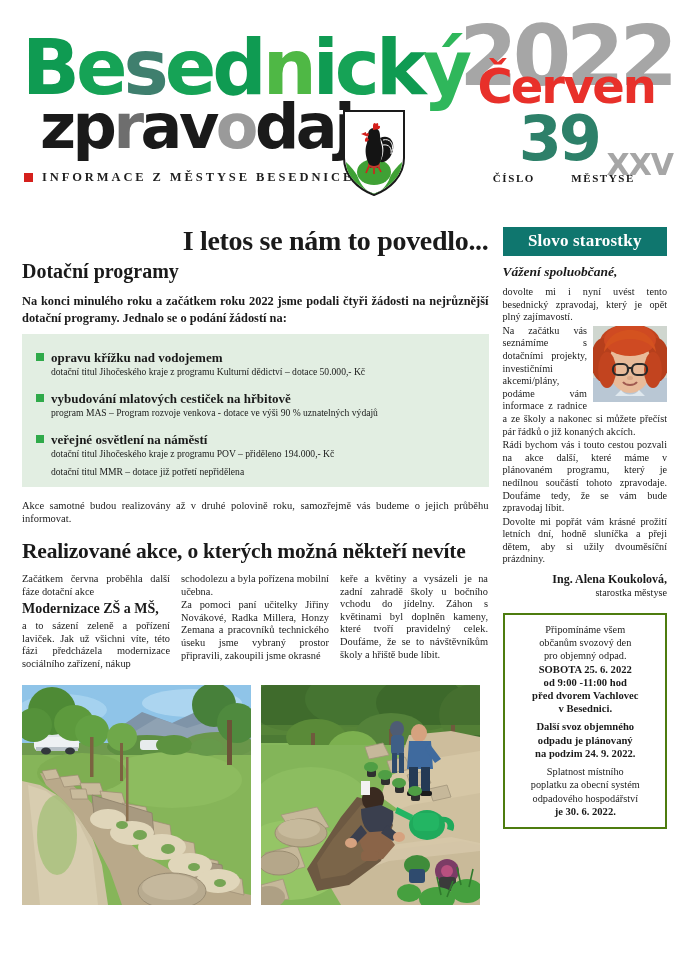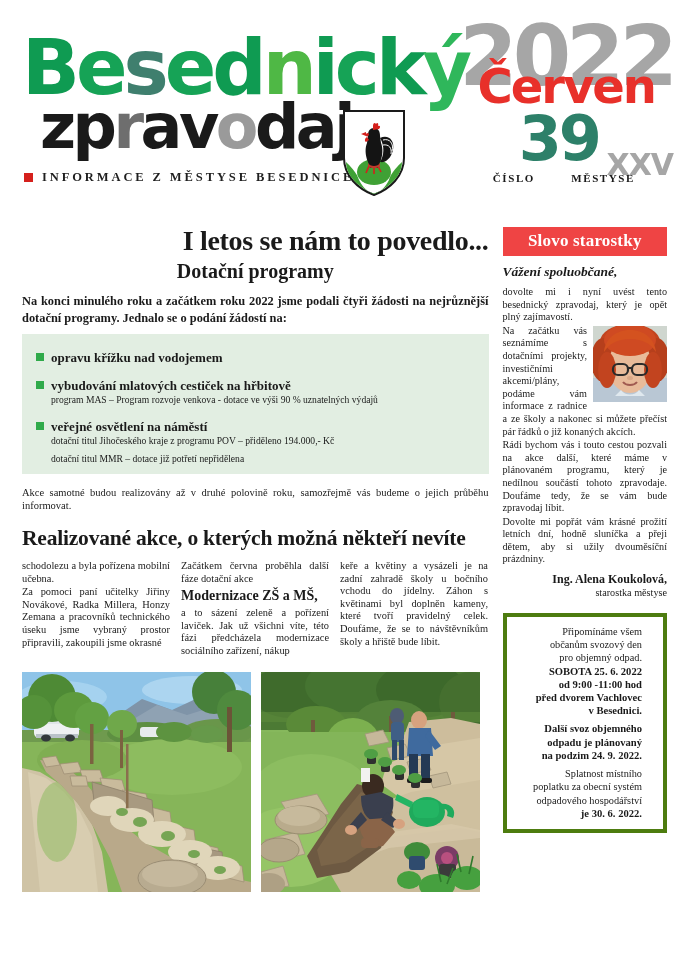--- a/index.html
+++ b/index.html
@@ -157,21 +157,20 @@
   .headline {
     text-align: right;
     font-family: "Liberation Serif", serif;
     font-weight: bold;
     font-size: 28px;
     line-height: 32px;
     margin: 20px 0 0 0;
     letter-spacing: -0.3px;
   }
   .subheadline {
-    text-align: center;
     font-family: "Liberation Serif", serif;
     font-weight: bold;
     font-size: 20px;
     line-height: 24px;
     margin: 2px 0 10px 0;
   }
   .lead {
     font-family: "Liberation Serif", serif;
     font-weight: bold;
     font-size: 12.4px;
@@ -262,21 +261,21 @@
   .photo {
     width: 229px; height: 220px;
     position: relative;
     overflow: hidden;
     background: #8fae6a;
   }
   .photo.p2 { width: 219px; }
 
   
   .side-head {
-    background: #ef4444;
+    background: #0f766e;
     color: #ffffff;
     font-family: "Liberation Serif", serif;
     font-weight: bold;
     font-size: 17px;
     padding: 4px 10px 5px 10px;
     margin: 22px 0 8px 0;
     text-align: center;
     letter-spacing: 0.2px;
   }
   .side-greeting {
@@ -312,24 +311,24 @@
     line-height: 13px;
   }
   .side-sign-sub {
     font-family: "Liberation Serif", serif;
     font-size: 10.2px;
     text-align: right;
     line-height: 13px;
   }
 
   .notice {
-    border: 4px solid #4d7c0f;
+    border: 2px solid #4d7c0f;
     margin-top: 14px;
-    padding: 8px 21px 9px 7px;
-    text-align: right;
+    padding: 8px 6px 9px 7px;
+    text-align: center;
   }
   .notice p {
     font-family: "Liberation Serif", serif;
     font-size: 10.3px;
     line-height: 13.2px;
     margin: 0;
   }
   .notice p.b {
     font-weight: bold;
     font-size: 10.6px;
@@ -389,20 +388,21 @@
     <div class="headline">I letos se nám to povedlo...</div>
     <div class="subheadline">Dotační programy</div>
     <div class="lead">Na konci minulého roku a začátkem roku 2022 jsme podali čtyři žádosti na nejrůznější dotační programy. Jednalo se o podání žádostí na:</div>
 
     <div class="greenbox">
       <div class="gitem">
         <div class="gitem-head">
           <span class="gsq"></span>
           <span class="gitem-title">opravu křížku nad vodojemem</span>
         </div>
+        <div class="gitem-sub">dotační titul Jihočeského kraje z programu Kulturní dědictví – dotace 50.000,- Kč</div>
       </div>
       <div class="gitem">
         <div class="gitem-head">
           <span class="gsq"></span>
           <span class="gitem-title">vybudování mlatových cestiček na hřbitově</span>
         </div>
         <div class="gitem-sub">program MAS – Program rozvoje venkova - dotace ve výši 90 % uznatelných výdajů</div>
       </div>
       <div class="gitem">
         <div class="gitem-head">
@@ -415,27 +415,27 @@
         <div class="gitem-sub">dotační titul MMR – dotace již potřetí nepřidělena</div>
       </div>
     </div>
 
     <div class="afterbox">Akce samotné budou realizovány až v druhé polovině roku, samozřejmě vás budeme o jejich průběhu informovat.</div>
 
     <div class="section-head">Realizované akce, o kterých možná někteří nevíte</div>
 
     <div class="tri">
       <div class="tri-col">
-        <p>schodolezu a byla pořízena mobilní učebna.</p>
-        <p>Za pomoci paní učitelky Jiřiny Novákové, Radka Millera, Honzy Zemana a pracovníků technického úseku jsme vybraný prostor připravili, zakoupili jsme okrasné</p>
-      </div>
-      <div class="tri-col">
         <p>Začátkem června proběhla další fáze dotační akce</p>
         <div class="tri-strong">Modernizace ZŠ a MŠ,</div>
         <p>a to sázení zeleně a pořízení laviček. Jak už všichni víte, této fázi předcházela modernizace sociálního zařízení, nákup</p>
+      </div>
+      <div class="tri-col">
+        <p>schodolezu a byla pořízena mobilní učebna.</p>
+        <p>Za pomoci paní učitelky Jiřiny Novákové, Radka Millera, Honzy Zemana a pracovníků technického úseku jsme vybraný prostor připravili, zakoupili jsme okrasné</p>
       </div>
       <div class="tri-col">
         <p>keře a květiny a vysázeli je na zadní zahradě školy u bočního vchodu do jídelny. Záhon s květinami byl doplněn kameny, které tvoří pravidelný celek. Doufáme, že se to návštěvníkům školy a hřiště bude líbit.</p>
       </div>
     </div>
 
     <div class="photos">
 
       <div class="photo p1">
         <svg width="229" height="220" viewBox="0 0 229 220">

